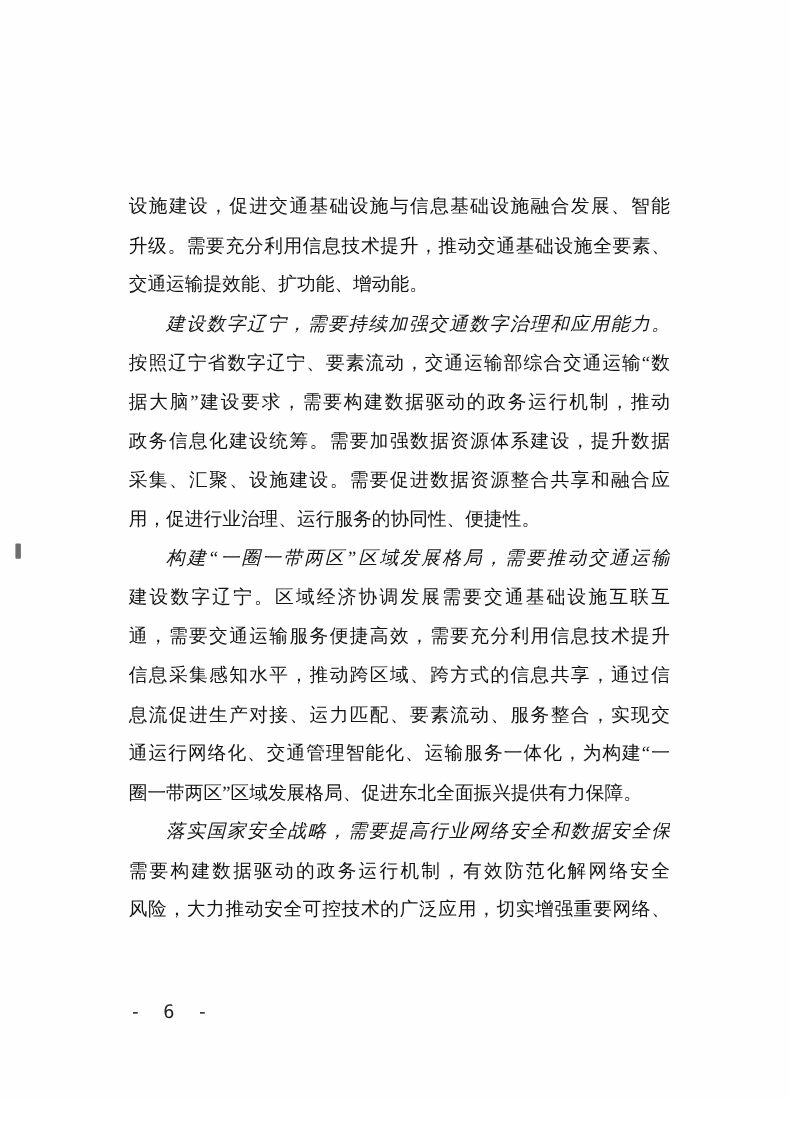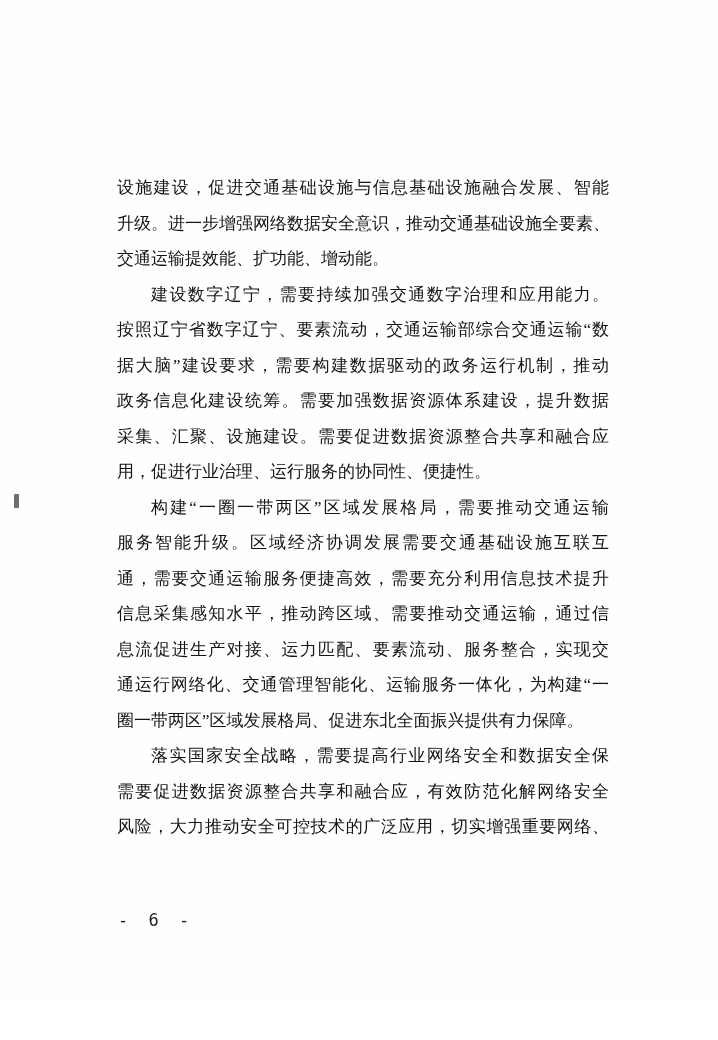--- a/index.html
+++ b/index.html
@@ -31,20 +31,21 @@
     height: 35.5px;
     line-height: 35.5px;
     font-size: 17px;
     text-align: justify;
     text-align-last: justify;
     overflow: hidden;
     white-space: nowrap;
   }
   .line.indent {
     text-indent: 2em;
+    font-style: italic;
   }
   .line.last {
     text-align-last: left;
   }
   .page-number {
     position: absolute;
     left: 118px;
     top: 910px;
     font-family: "DejaVu Sans Mono", "Liberation Mono", monospace;
     font-size: 17px;
@@ -65,46 +66,46 @@
 <body>
 
 <div class="page">
 
   <div class="scan-artifact"></div>
 
   <main class="text-block">
 
     <p class="para">
       <span class="line">设施建设，促进交通基础设施与信息基础设施融合发展、智能</span>
-      <span class="line">升级。进一步增强网络数据安全意识，推动交通基础设施全要素、</span>
+      <span class="line">升级。需要充分利用信息技术提升，推动交通基础设施全要素、</span>
       <span class="line last">交通运输提效能、扩功能、增动能。</span>
     </p>
 
     <p class="para">
       <span class="line indent">建设数字辽宁，需要持续加强交通数字治理和应用能力。</span>
       <span class="line">按照辽宁省数字辽宁、要素流动，交通运输部综合交通运输“数</span>
       <span class="line">据大脑”建设要求，需要构建数据驱动的政务运行机制，推动</span>
       <span class="line">政务信息化建设统筹。需要加强数据资源体系建设，提升数据</span>
       <span class="line">采集、汇聚、设施建设。需要促进数据资源整合共享和融合应</span>
       <span class="line last">用，促进行业治理、运行服务的协同性、便捷性。</span>
     </p>
 
     <p class="para">
       <span class="line indent">构建“一圈一带两区”区域发展格局，需要推动交通运输</span>
-      <span class="line">服务智能升级。区域经济协调发展需要交通基础设施互联互</span>
+      <span class="line">建设数字辽宁。区域经济协调发展需要交通基础设施互联互</span>
       <span class="line">通，需要交通运输服务便捷高效，需要充分利用信息技术提升</span>
-      <span class="line">信息采集感知水平，推动跨区域、需要推动交通运输，通过信</span>
+      <span class="line">信息采集感知水平，推动跨区域、跨方式的信息共享，通过信</span>
       <span class="line">息流促进生产对接、运力匹配、要素流动、服务整合，实现交</span>
       <span class="line">通运行网络化、交通管理智能化、运输服务一体化，为构建“一</span>
       <span class="line last">圈一带两区”区域发展格局、促进东北全面振兴提供有力保障。</span>
     </p>
 
     <p class="para">
       <span class="line indent">落实国家安全战略，需要提高行业网络安全和数据安全保</span>
-      <span class="line">需要促进数据资源整合共享和融合应，有效防范化解网络安全</span>
+      <span class="line">需要构建数据驱动的政务运行机制，有效防范化解网络安全</span>
       <span class="line">风险，大力推动安全可控技术的广泛应用，切实增强重要网络、</span>
     </p>
 
   </main>
 
   <div class="page-number">- 6 -</div>
 
 </div>
 
 </body></html>

